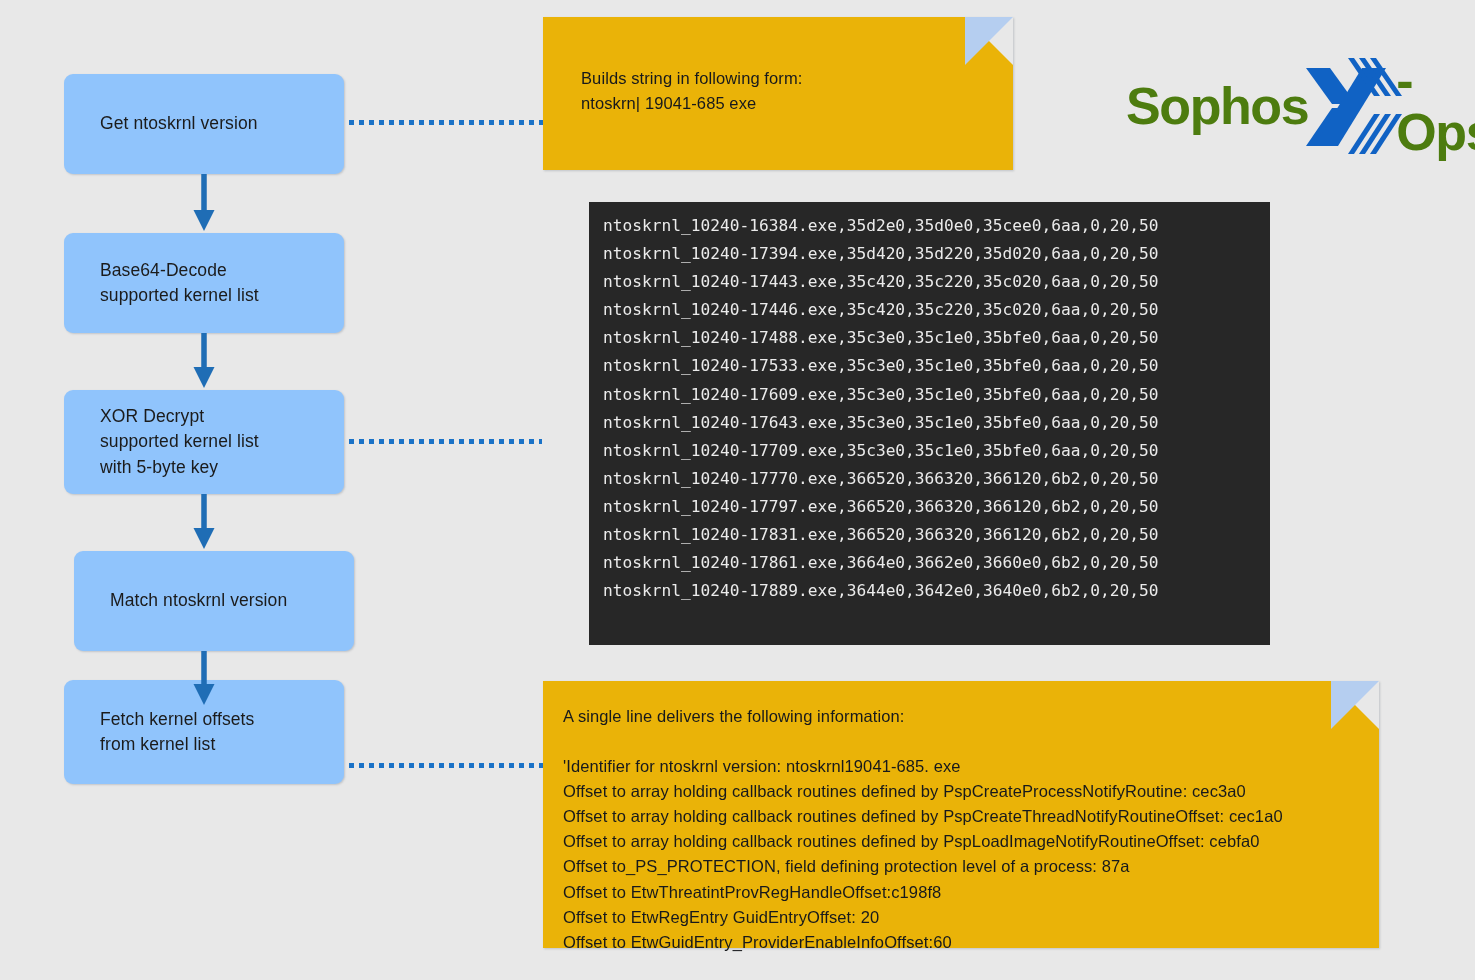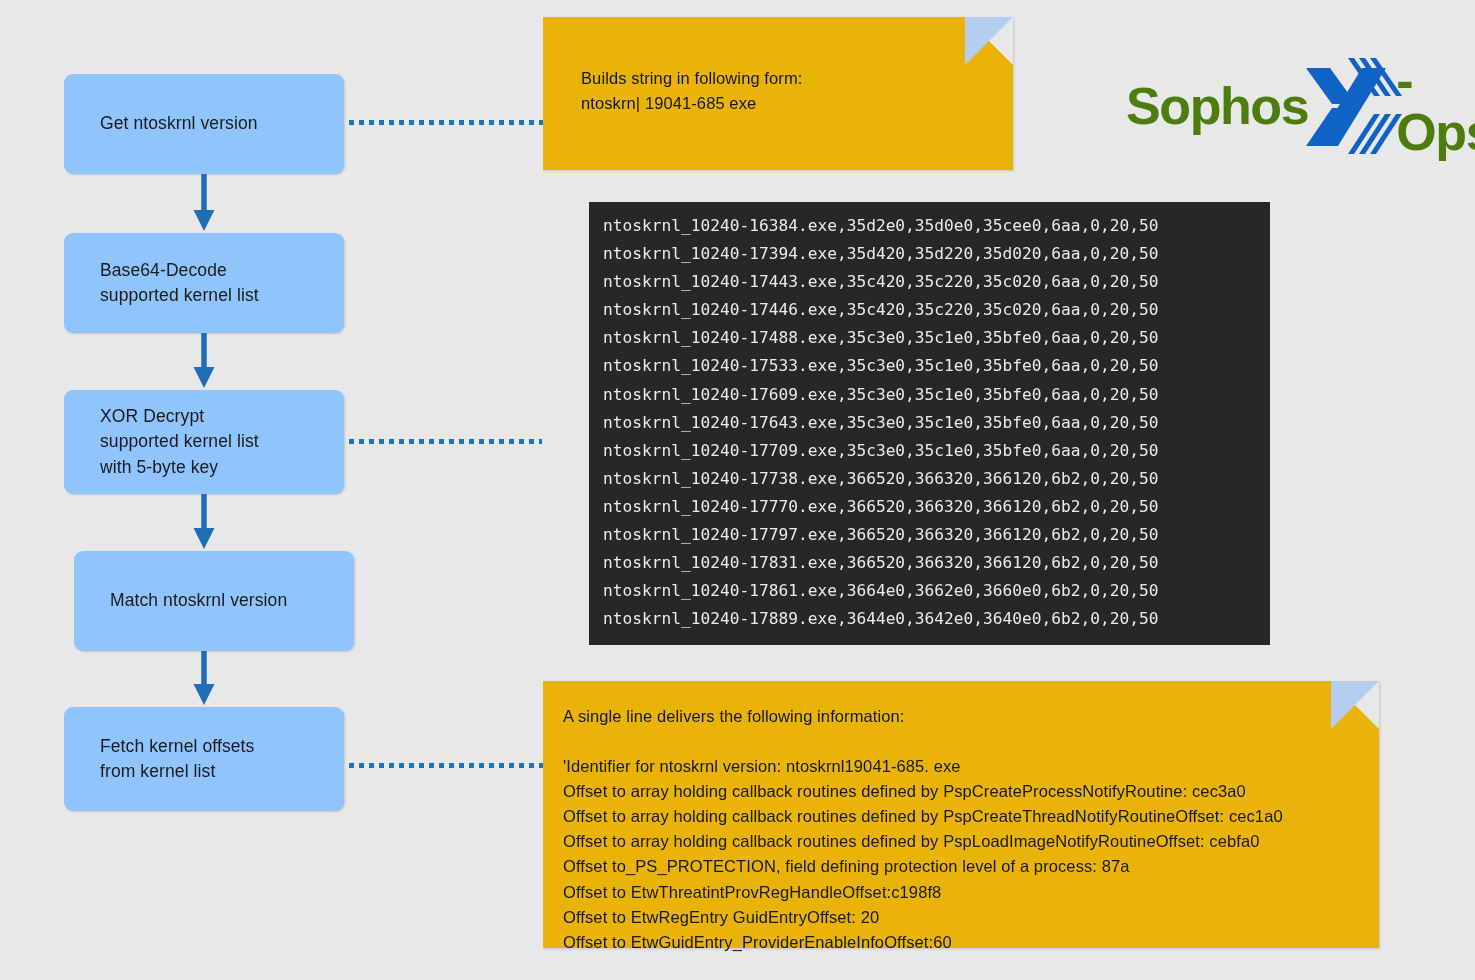--- a/index.html
+++ b/index.html
@@ -138,21 +138,21 @@
   <div class="flow-box" style="left:64px; top:390px; width:280px; height:104px;">
     <span class="flow-label">XOR Decrypt
 supported kernel list
 with 5-byte key</span>
   </div>
 
   <div class="flow-box" style="left:74px; top:551px; width:280px; height:100px;">
     <span class="flow-label">Match ntoskrnl version</span>
   </div>
 
-  <div class="flow-box" style="left:64px; top:707px; width:280px; height:104px;">
+  <div class="flow-box" style="left:64px; top:680px; width:280px; height:104px;">
     <span class="flow-label">Fetch kernel offsets
 from kernel list</span>
   </div>
 
   <div class="arrow" style="left:187px; top:174px; height:60px;">
     <svg width="34" height="60" viewBox="0 0 34 60">
       <path d="M17 0 L17 40" stroke="#1f6db5" stroke-width="5.5" fill="none"></path>
       <path d="M6.5 36 L17 57 L27.5 36 Z" fill="#1f6db5"></path>
     </svg>
   </div>
@@ -195,21 +195,20 @@
     <div id="code-lines">
         <div class="code-line">ntoskrnl_10240-16384.exe,35d2e0,35d0e0,35cee0,6aa,0,20,50</div>
         <div class="code-line">ntoskrnl_10240-17394.exe,35d420,35d220,35d020,6aa,0,20,50</div>
         <div class="code-line">ntoskrnl_10240-17443.exe,35c420,35c220,35c020,6aa,0,20,50</div>
         <div class="code-line">ntoskrnl_10240-17446.exe,35c420,35c220,35c020,6aa,0,20,50</div>
         <div class="code-line">ntoskrnl_10240-17488.exe,35c3e0,35c1e0,35bfe0,6aa,0,20,50</div>
         <div class="code-line">ntoskrnl_10240-17533.exe,35c3e0,35c1e0,35bfe0,6aa,0,20,50</div>
         <div class="code-line">ntoskrnl_10240-17609.exe,35c3e0,35c1e0,35bfe0,6aa,0,20,50</div>
         <div class="code-line">ntoskrnl_10240-17643.exe,35c3e0,35c1e0,35bfe0,6aa,0,20,50</div>
         <div class="code-line">ntoskrnl_10240-17709.exe,35c3e0,35c1e0,35bfe0,6aa,0,20,50</div>
-        <div class="code-line">ntoskrnl_10240-17738.exe,366520,366320,366120,6b2,0,20,50</div>
         <div class="code-line">ntoskrnl_10240-17770.exe,366520,366320,366120,6b2,0,20,50</div>
         <div class="code-line">ntoskrnl_10240-17797.exe,366520,366320,366120,6b2,0,20,50</div>
         <div class="code-line">ntoskrnl_10240-17831.exe,366520,366320,366120,6b2,0,20,50</div>
         <div class="code-line">ntoskrnl_10240-17861.exe,3664e0,3662e0,3660e0,6b2,0,20,50</div>
         <div class="code-line">ntoskrnl_10240-17889.exe,3644e0,3642e0,3640e0,6b2,0,20,50</div>
       </div>
   </div>
 
   <div class="note" style="left:543px; top:681px; width:836px; height:267px;">
     <div class="fold" style="border-width:0 48px 48px 0; border-color:transparent #e8e8e8 transparent transparent;"></div>

